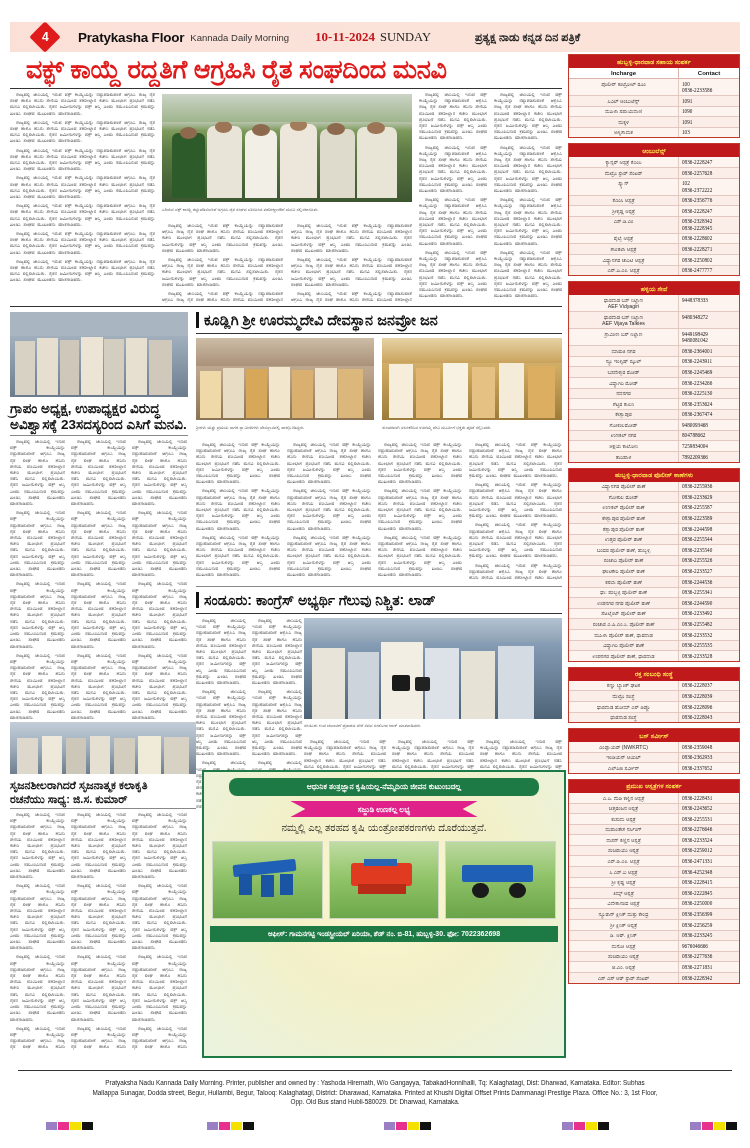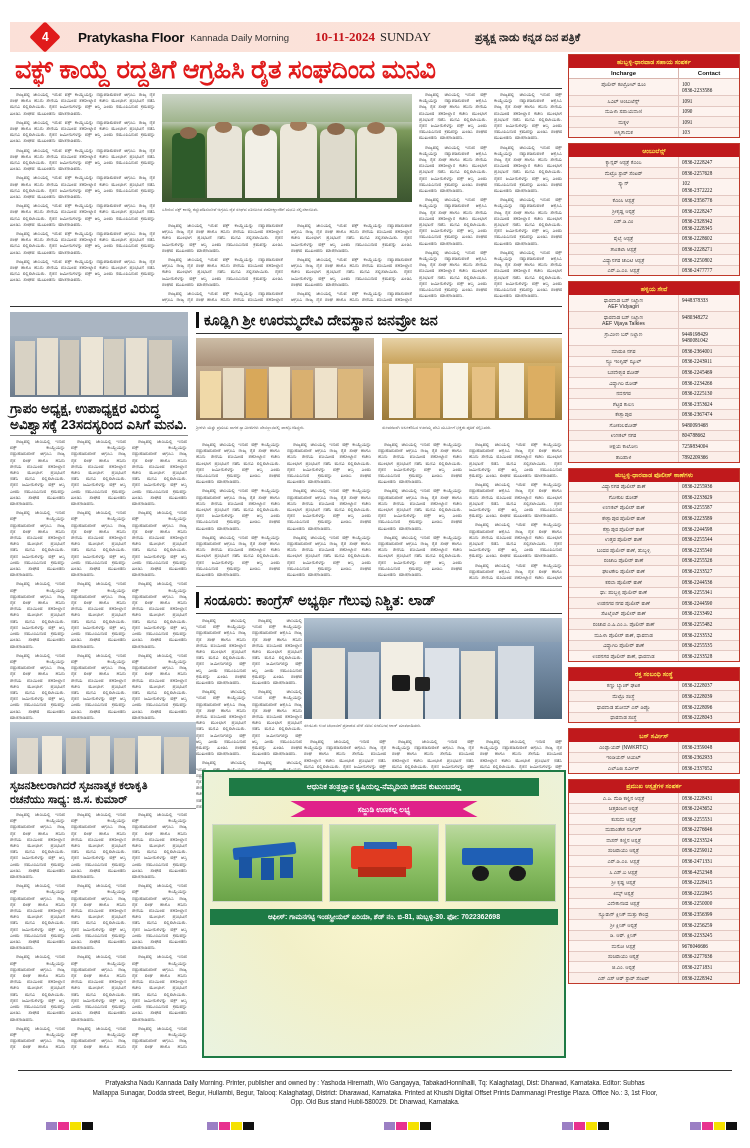--- a/index.html
+++ b/index.html
@@ -57,21 +57,21 @@
   .drow:last-child{border-bottom:none;}
   .drow .c1{flex:1;font-size:5.2px;line-height:6.4px;color:#2b2b2b;padding:1.6px 3px;text-align:center;}
   .drow .c2{width:54px;border-left:0.6px solid #e3c8c2;font-size:5.2px;line-height:6.4px;
     color:#1a1a1a;padding:1.6px 3px;font-family:"Liberation Serif",serif;}
   .drow.alt{background:#fbeee9;}
 
   
   .advert{position:absolute;border:2px solid #1e7a45;background:
     radial-gradient(ellipse at 50% 40%,#fdf7d0 0%,#f2f0c8 45%,#eaf3e0 100%);}
   .ad-ribbon{margin:6px auto 0;width:86%;background:#1e7a45;color:#fff;text-align:center;
-    font-size:7.6px;font-weight:bold;padding:4px 0;border-radius:0;}
+    font-size:7.6px;font-weight:bold;padding:4px 0;border-radius:8px;}
   .ad-banner{margin:5px auto 0;width:52%;background:#e0218a;color:#fff;text-align:center;
     font-size:7.4px;font-weight:bold;padding:3.5px 0;
     clip-path:polygon(0 0,100% 0,92% 50%,100% 100%,0 100%,8% 50%);}
   .ad-title{text-align:center;font-size:26px;font-weight:bold;color:#d81f26;
     margin-top:6px;letter-spacing:0.5px;}
   .ad-line{text-align:center;font-size:10px;color:#1a1a1a;margin-top:5px;}
   .ad-phone{text-align:center;font-size:15px;font-weight:bold;color:#111;
     font-family:"Liberation Serif",serif;margin-top:4px;}
   .ad-imgs{display:flex;gap:6px;margin:7px 8px 0;}
   .ad-img{flex:1;height:76px;border:1px solid #cfd8c8;position:relative;overflow:hidden;}
@@ -99,21 +99,21 @@
     <div class="mh-sub">Kannada Daily Morning</div>
     <div class="mh-date">10-11-2024</div>
     <div class="mh-day">SUNDAY</div>
     <div class="mh-kn">ಪ್ರತ್ಯಕ್ಷ ನಾಡು ಕನ್ನಡ ದಿನ ಪತ್ರಿಕೆ</div>
   </div>
 
   <div class="body-wrap">
 
     <div class="left-zone">
 
-      <div class="h-main" style="position:absolute;left:5px;top:0;width:552px;">ವಕ್ಫ್ ಕಾಯ್ದೆ ರದ್ದತಿಗೆ ಆಗ್ರಹಿಸಿ ರೈತ ಸಂಘದಿಂದ ಮನವಿ</div>
+      <div class="h-main" style="position:absolute;left:16px;top:0;width:552px;">ವಕ್ಫ್ ಕಾಯ್ದೆ ರದ್ದತಿಗೆ ಆಗ್ರಹಿಸಿ ರೈತ ಸಂಘದಿಂದ ಮನವಿ</div>
       <div class="rule" style="position:absolute;left:0;top:34px;width:552px;"></div>
 
       <div style="position:absolute;left:0;top:38px;width:552px;height:212px;">
 
         <div class="txt" style="position:absolute;left:0;top:0;width:145px;height:212px;overflow:hidden;">
           <p>ರಾಜ್ಯದಲ್ಲಿ ಜಾರಿಯಲ್ಲಿ ಇರುವ ವಕ್ಫ್ ಕಾಯ್ದೆಯನ್ನು ರದ್ದುಪಡಿಸುವಂತೆ ಆಗ್ರಹಿಸಿ ರಾಜ್ಯ ರೈತ ಸಂಘ ಹಾಗೂ ಹಸಿರು ಸೇನೆಯ ವತಿಯಿಂದ ತಹಶೀಲ್ದಾರ ಕಚೇರಿ ಮುಂಭಾಗ ಪ್ರತಿಭಟನೆ ನಡೆಸಿ ಮನವಿ ಸಲ್ಲಿಸಲಾಯಿತು. ರೈತರ ಜಮೀನುಗಳನ್ನು ವಕ್ಫ್ ಆಸ್ತಿ ಎಂದು ನಮೂದಿಸಿರುವ ಕ್ರಮವನ್ನು ಖಂಡಿಸಿ ಸಂಘದ ಮುಖಂಡರು ಮಾತನಾಡಿದರು.</p>
             <p>ರಾಜ್ಯದಲ್ಲಿ ಜಾರಿಯಲ್ಲಿ ಇರುವ ವಕ್ಫ್ ಕಾಯ್ದೆಯನ್ನು ರದ್ದುಪಡಿಸುವಂತೆ ಆಗ್ರಹಿಸಿ ರಾಜ್ಯ ರೈತ ಸಂಘ ಹಾಗೂ ಹಸಿರು ಸೇನೆಯ ವತಿಯಿಂದ ತಹಶೀಲ್ದಾರ ಕಚೇರಿ ಮುಂಭಾಗ ಪ್ರತಿಭಟನೆ ನಡೆಸಿ ಮನವಿ ಸಲ್ಲಿಸಲಾಯಿತು. ರೈತರ ಜಮೀನುಗಳನ್ನು ವಕ್ಫ್ ಆಸ್ತಿ ಎಂದು ನಮೂದಿಸಿರುವ ಕ್ರಮವನ್ನು ಖಂಡಿಸಿ ಸಂಘದ ಮುಖಂಡರು ಮಾತನಾಡಿದರು.</p>
           <p>ರಾಜ್ಯದಲ್ಲಿ ಜಾರಿಯಲ್ಲಿ ಇರುವ ವಕ್ಫ್ ಕಾಯ್ದೆಯನ್ನು ರದ್ದುಪಡಿಸುವಂತೆ ಆಗ್ರಹಿಸಿ ರಾಜ್ಯ ರೈತ ಸಂಘ ಹಾಗೂ ಹಸಿರು ಸೇನೆಯ ವತಿಯಿಂದ ತಹಶೀಲ್ದಾರ ಕಚೇರಿ ಮುಂಭಾಗ ಪ್ರತಿಭಟನೆ ನಡೆಸಿ ಮನವಿ ಸಲ್ಲಿಸಲಾಯಿತು. ರೈತರ ಜಮೀನುಗಳನ್ನು ವಕ್ಫ್ ಆಸ್ತಿ ಎಂದು ನಮೂದಿಸಿರುವ ಕ್ರಮವನ್ನು ಖಂಡಿಸಿ ಸಂಘದ ಮುಖಂಡರು ಮಾತನಾಡಿದರು.</p>
             <p>ರಾಜ್ಯದಲ್ಲಿ ಜಾರಿಯಲ್ಲಿ ಇರುವ ವಕ್ಫ್ ಕಾಯ್ದೆಯನ್ನು ರದ್ದುಪಡಿಸುವಂತೆ ಆಗ್ರಹಿಸಿ ರಾಜ್ಯ ರೈತ ಸಂಘ ಹಾಗೂ ಹಸಿರು ಸೇನೆಯ ವತಿಯಿಂದ ತಹಶೀಲ್ದಾರ ಕಚೇರಿ ಮುಂಭಾಗ ಪ್ರತಿಭಟನೆ ನಡೆಸಿ ಮನವಿ ಸಲ್ಲಿಸಲಾಯಿತು. ರೈತರ ಜಮೀನುಗಳನ್ನು ವಕ್ಫ್ ಆಸ್ತಿ ಎಂದು ನಮೂದಿಸಿರುವ ಕ್ರಮವನ್ನು ಖಂಡಿಸಿ ಸಂಘದ ಮುಖಂಡರು ಮಾತನಾಡಿದರು.</p>
           <p>ರಾಜ್ಯದಲ್ಲಿ ಜಾರಿಯಲ್ಲಿ ಇರುವ ವಕ್ಫ್ ಕಾಯ್ದೆಯನ್ನು ರದ್ದುಪಡಿಸುವಂತೆ ಆಗ್ರಹಿಸಿ ರಾಜ್ಯ ರೈತ ಸಂಘ ಹಾಗೂ ಹಸಿರು ಸೇನೆಯ ವತಿಯಿಂದ ತಹಶೀಲ್ದಾರ ಕಚೇರಿ ಮುಂಭಾಗ ಪ್ರತಿಭಟನೆ ನಡೆಸಿ ಮನವಿ ಸಲ್ಲಿಸಲಾಯಿತು. ರೈತರ ಜಮೀನುಗಳನ್ನು ವಕ್ಫ್ ಆಸ್ತಿ ಎಂದು ನಮೂದಿಸಿರುವ ಕ್ರಮವನ್ನು ಖಂಡಿಸಿ ಸಂಘದ ಮುಖಂಡರು ಮಾತನಾಡಿದರು.</p>
@@ -337,20 +337,21 @@
         <p>ರಾಜ್ಯದಲ್ಲಿ ಜಾರಿಯಲ್ಲಿ ಇರುವ ವಕ್ಫ್ ಕಾಯ್ದೆಯನ್ನು ರದ್ದುಪಡಿಸುವಂತೆ ಆಗ್ರಹಿಸಿ ರಾಜ್ಯ ರೈತ ಸಂಘ ಹಾಗೂ ಹಸಿರು ಸೇನೆಯ ವತಿಯಿಂದ ತಹಶೀಲ್ದಾರ ಕಚೇರಿ ಮುಂಭಾಗ ಪ್ರತಿಭಟನೆ ನಡೆಸಿ ಮನವಿ ಸಲ್ಲಿಸಲಾಯಿತು. ರೈತರ ಜಮೀನುಗಳನ್ನು ವಕ್ಫ್ ಆಸ್ತಿ ಎಂದು ನಮೂದಿಸಿರುವ ಕ್ರಮವನ್ನು ಖಂಡಿಸಿ ಸಂಘದ ಮುಖಂಡರು ಮಾತನಾಡಿದರು.</p>
           <p>ರಾಜ್ಯದಲ್ಲಿ ಜಾರಿಯಲ್ಲಿ ಇರುವ ವಕ್ಫ್ ಕಾಯ್ದೆಯನ್ನು ರದ್ದುಪಡಿಸುವಂತೆ ಆಗ್ರಹಿಸಿ ರಾಜ್ಯ ರೈತ ಸಂಘ ಹಾಗೂ ಹಸಿರು ಸೇನೆಯ ವತಿಯಿಂದ ತಹಶೀಲ್ದಾರ ಕಚೇರಿ ಮುಂಭಾಗ ಪ್ರತಿಭಟನೆ ನಡೆಸಿ ಮನವಿ ಸಲ್ಲಿಸಲಾಯಿತು. ರೈತರ ಜಮೀನುಗಳನ್ನು ವಕ್ಫ್ ಆಸ್ತಿ ಎಂದು ನಮೂದಿಸಿರುವ ಕ್ರಮವನ್ನು ಖಂಡಿಸಿ ಸಂಘದ ಮುಖಂಡರು ಮಾತನಾಡಿದರು.</p>
           <p>ರಾಜ್ಯದಲ್ಲಿ ಜಾರಿಯಲ್ಲಿ ಇರುವ ವಕ್ಫ್ ಕಾಯ್ದೆಯನ್ನು ರದ್ದುಪಡಿಸುವಂತೆ ಆಗ್ರಹಿಸಿ ರಾಜ್ಯ ರೈತ ಸಂಘ ಹಾಗೂ ಹಸಿರು ಸೇನೆಯ ವತಿಯಿಂದ ತಹಶೀಲ್ದಾರ ಕಚೇರಿ ಮುಂಭಾಗ ಪ್ರತಿಭಟನೆ ನಡೆಸಿ ಮನವಿ ಸಲ್ಲಿಸಲಾಯಿತು. ರೈತರ ಜಮೀನುಗಳನ್ನು ವಕ್ಫ್ ಆಸ್ತಿ ಎಂದು ನಮೂದಿಸಿರುವ ಕ್ರಮವನ್ನು ಖಂಡಿಸಿ ಸಂಘದ ಮುಖಂಡರು ಮಾತನಾಡಿದರು.</p>
         <p>ರಾಜ್ಯದಲ್ಲಿ ಜಾರಿಯಲ್ಲಿ ಇರುವ ವಕ್ಫ್ ಕಾಯ್ದೆಯನ್ನು ರದ್ದುಪಡಿಸುವಂತೆ ಆಗ್ರಹಿಸಿ ರಾಜ್ಯ ರೈತ ಸಂಘ ಹಾಗೂ ಹಸಿರು ಸೇನೆಯ ವತಿಯಿಂದ ತಹಶೀಲ್ದಾರ ಕಚೇರಿ ಮುಂಭಾಗ ಪ್ರತಿಭಟನೆ ನಡೆಸಿ ಮನವಿ ಸಲ್ಲಿಸಲಾಯಿತು. ರೈತರ ಜಮೀನುಗಳನ್ನು ವಕ್ಫ್ ಆಸ್ತಿ ಎಂದು ನಮೂದಿಸಿರುವ ಕ್ರಮವನ್ನು ಖಂಡಿಸಿ ಸಂಘದ ಮುಖಂಡರು ಮಾತನಾಡಿದರು.</p>
 
       </div>
 
       <div class="advert" style="left:192px;top:716px;width:360px;height:284px;">
         <div class="ad-ribbon">ಆಧುನಿಕ ತಂತ್ರಜ್ಞಾನ ಕೃಷಿಯಲ್ಲ-ನೆಮ್ಮದಿಯ ಜೀವನ ಕುಟುಂಬದಲ್ಲ</div>
         <div class="ad-banner">ಸಜ್ಜುಡಿ ಉಣಕಲ್ಲ ಲಭ್ಯ</div>
+        <div class="ad-line">ನಮ್ಮಲ್ಲಿ ಎಲ್ಲ ತರಹದ ಕೃಷಿ ಯಂತ್ರೋಪಕರಣಗಳು ದೊರೆಯುತ್ತವೆ.</div>
         <div class="ad-imgs">
           <div class="ad-img" style="background:linear-gradient(180deg,#b9d89a 0%,#8fc268 45%,#6aa348 100%);">
             <div style="position:absolute;left:18%;top:26%;width:58%;height:16%;background:#1f5fb5;border-radius:2px;transform:rotate(-6deg);"></div>
             <div style="position:absolute;left:24%;top:42%;width:12%;height:28%;background:#1a55a3;"></div>
             <div style="position:absolute;left:44%;top:44%;width:12%;height:28%;background:#1a55a3;"></div>
             <div style="position:absolute;left:62%;top:42%;width:12%;height:28%;background:#1a55a3;"></div>
           </div>
           <div class="ad-img" style="background:linear-gradient(180deg,#c0dca4 0%,#93c56b 45%,#6da74a 100%);">
             <div style="position:absolute;left:20%;top:28%;width:56%;height:30%;background:#e03a20;border-radius:3px;"></div>
             <div style="position:absolute;left:26%;top:55%;width:44%;height:14%;background:#b62c16;"></div>

